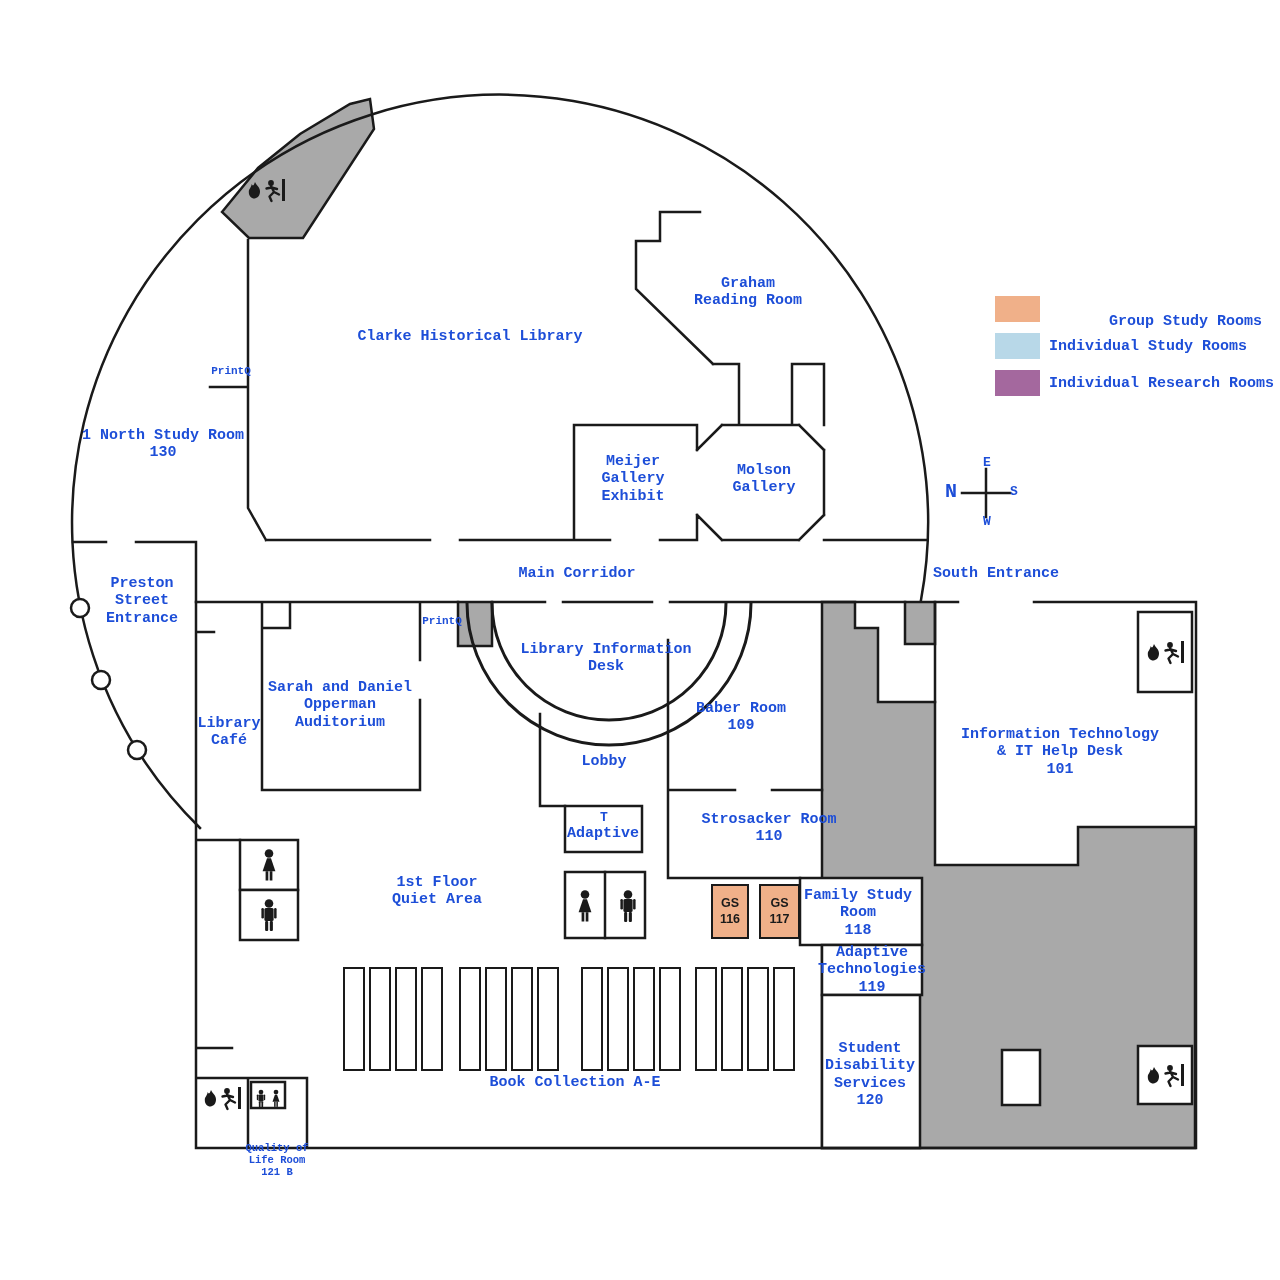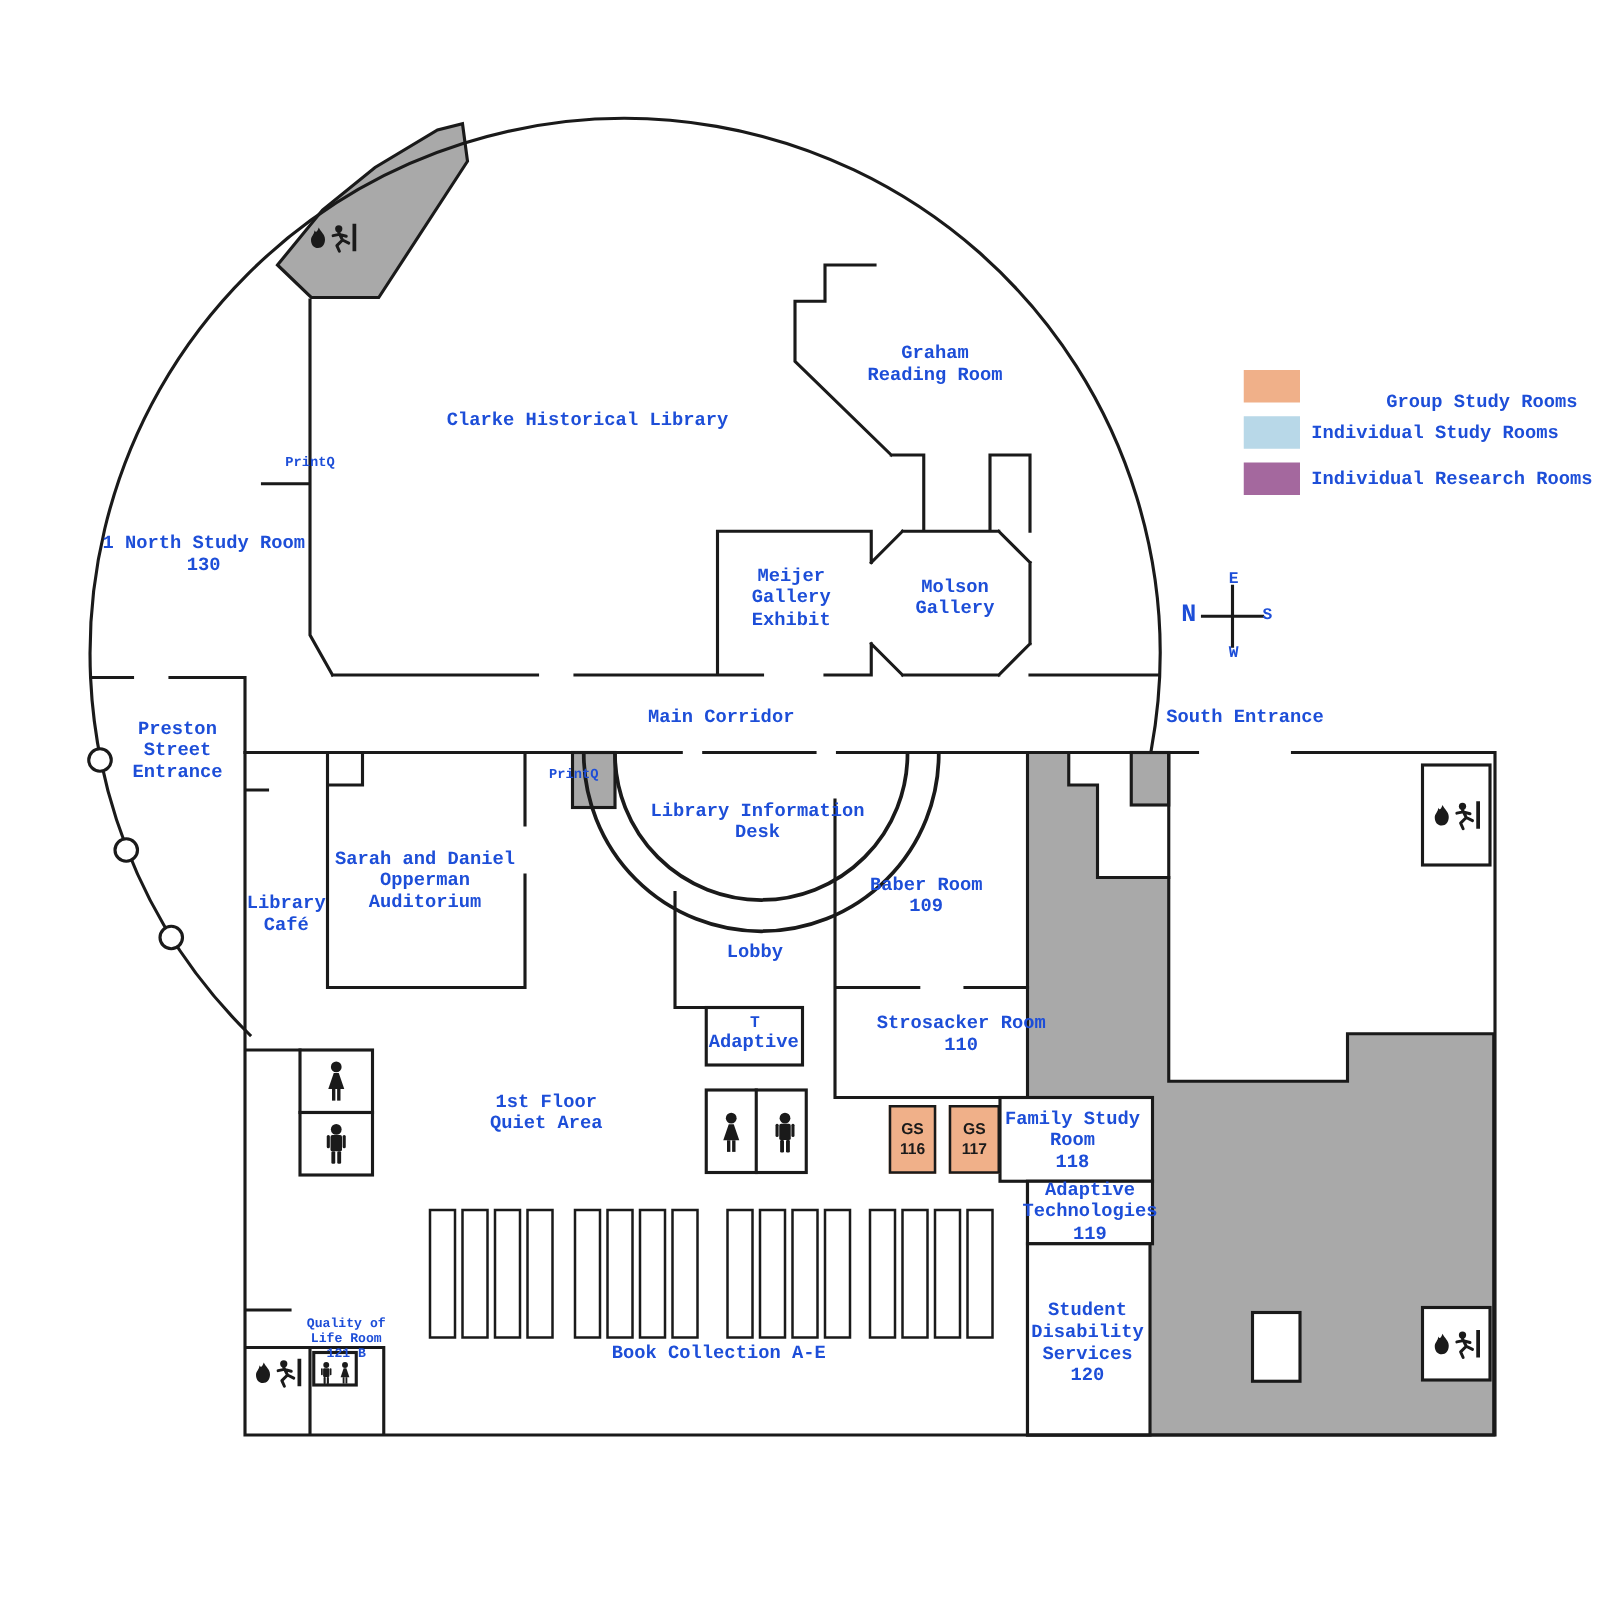--- a/index.html
+++ b/index.html
@@ -11,21 +11,21 @@
   .arc{fill:none;stroke:#1a1a1a;stroke-width:3;}
   .whiteroom{fill:#ffffff;stroke:#1a1a1a;stroke-width:2.5;}
   .stack{fill:#ffffff;stroke:#1a1a1a;stroke-width:2;}
   .pillar{fill:#ffffff;stroke:#1a1a1a;stroke-width:2.5;}
   .ink{fill:#1a1a1a;}
   .stk{fill:none;stroke:#1a1a1a;stroke-width:2.4;stroke-linecap:round;stroke-linejoin:round;}
   .door{stroke:#1a1a1a;stroke-width:3;}
   .grayshape{stroke:#1a1a1a;stroke-width:2.5;}
   .lbl{position:absolute;transform:translate(-50%,-50%);font-weight:bold;font-size:15px;line-height:1.16;
        text-align:center;white-space:pre-line;color:#1d4ed8;font-family:Liberation Mono, monospace;}
-  .s11{font-size:11px;margin-left:17px;}
+  .s11{font-size:11px;}
   .s10{font-size:10.5px;line-height:1.15;}
   .s13{font-size:13px;}
   .s20{font-size:20px;}
   .legend-label{transform:translate(0,-50%);text-align:left;}
   .swatch{position:absolute;width:45px;height:26px;}
   .gs{position:absolute;border:2.5px solid #1a1a1a;display:flex;align-items:center;justify-content:center;
       font-weight:bold;font-size:12.5px;line-height:1.25;text-align:center;white-space:pre-line;box-sizing:border-box;}
 </style>
 </head>
 <body>
@@ -217,22 +217,25 @@
 <div class="lbl" style="left:769px;top:828px;">Strosacker Room
 110</div>
 <div class="lbl" style="left:437px;top:891px;">1st Floor
 Quiet Area</div>
 <div class="lbl" style="left:858px;top:913px;">Family Study
 Room
 118</div>
 <div class="lbl" style="left:872px;top:970px;">Adaptive
 Technologies
 119</div>
+<div class="lbl" style="left:1060px;top:752px;">Information Technology
+&amp; IT Help Desk
+101</div>
 <div class="lbl" style="left:870px;top:1075px;">Student
 Disability
 Services
 120</div>
 <div class="lbl" style="left:575px;top:1083px;">Book Collection A-E</div>
-<div class="lbl s10" style="left:277px;top:1072px;">Quality of
+<div class="lbl s10" style="left:277px;top:1160px;">Quality of
 Life Room
 121 B</div>
 
 </div>
 
 </body></html>

